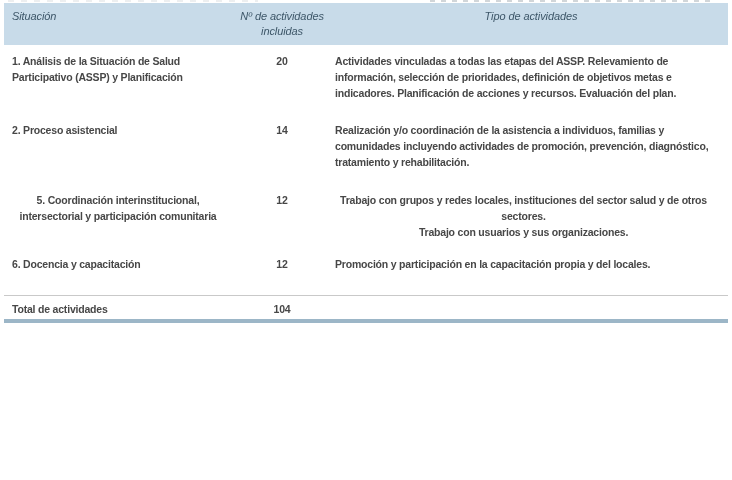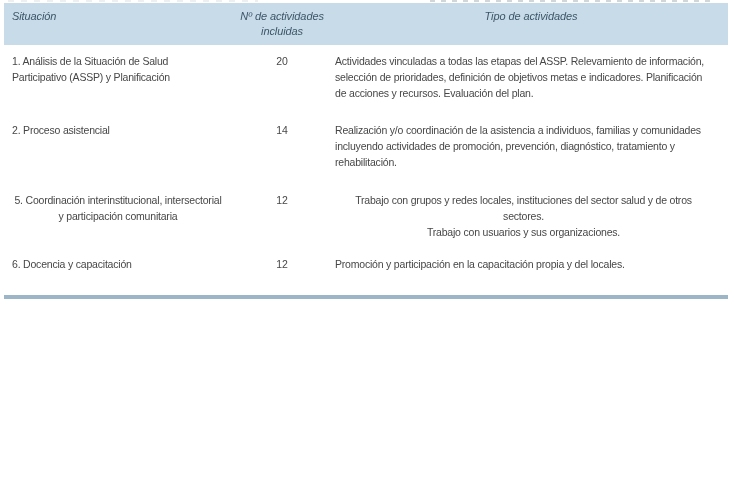--- a/index.html
+++ b/index.html
@@ -36,20 +36,21 @@
     letter-spacing:-0.1px;
   }
   th.h-cat{text-align:left;padding-left:8px;}
   th.h-num{padding-left:4px;padding-right:4px;}
   th.h-tipo{text-align:center;}
 
   tbody td{
     vertical-align:top;padding-top:8px;
     font-size:10.5px;line-height:16px;color:#474747;
     letter-spacing:-0.2px;
+    font-weight:bold;
   }
   td.cat{padding-left:8px;padding-right:6px;}
   td.num{text-align:center;}
   td.tipo{padding-right:16px;}
   td.tipo .para{margin:0;}
 
   tr.r1 td{padding-bottom:13px;}
   tr.r2 td{padding-bottom:14px;}
   tr.r3 td{padding-bottom:15px;}
   tr.r4 td{padding-bottom:12px;}
@@ -111,18 +112,23 @@
             <div class="para">Trabajo con usuarios y sus organizaciones.</div>
           </td>
         </tr>
         <tr class="r6">
           <td class="cat">6. Docencia y capacitación</td>
           <td class="num">12</td>
           <td class="tipo">
             <div class="para">Promoción y participación en la capacitación propia y del locales.</div>
           </td>
         </tr>
+        <tr class="total-row">
+          <td class="cat">Total de actividades</td>
+          <td class="num">104</td>
+          <td class="tipo"></td>
+        </tr>
       </tbody>
     </table>
     <div class="bottom-rule"></div>
   </div>
 
 </div>
 
 </body></html>

